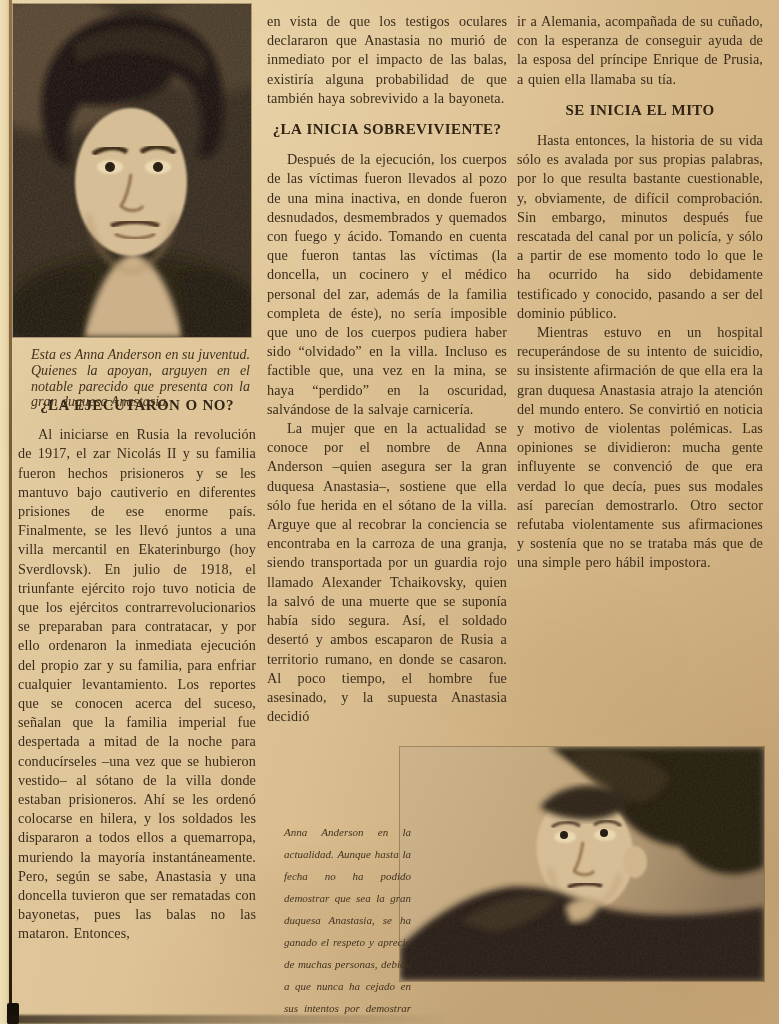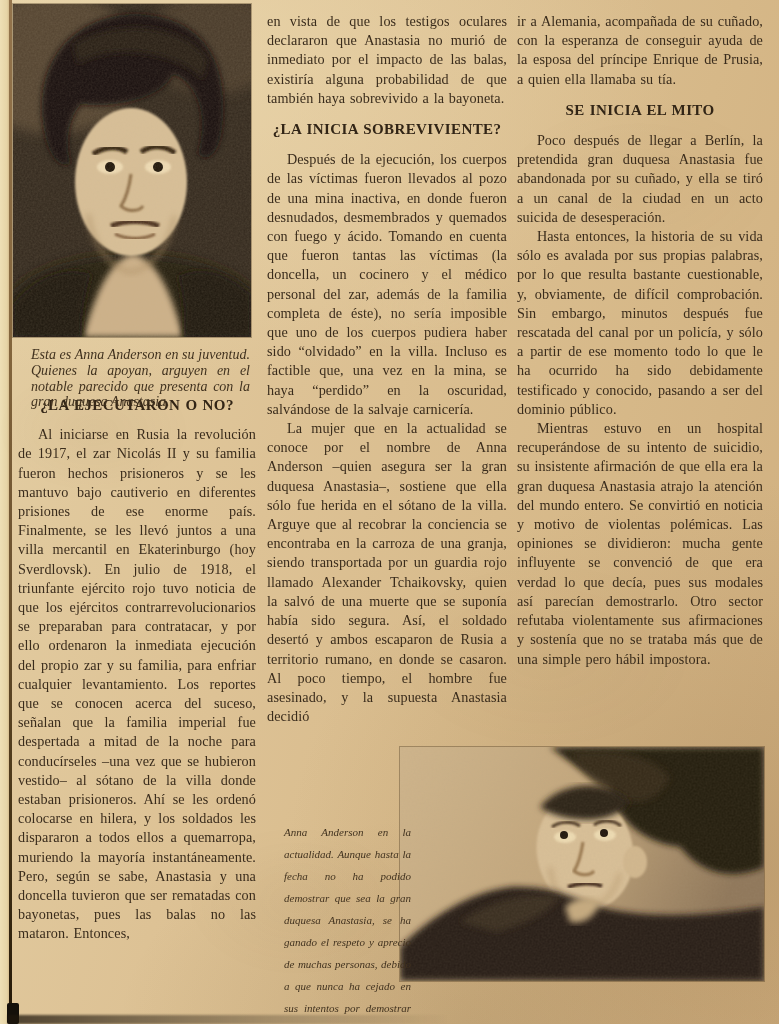--- a/index.html
+++ b/index.html
@@ -126,21 +126,20 @@
   <div class="col col2">
     <p class="noindent">en vista de que los testigos oculares declararon que Anastasia no murió de inmediato por el impacto de las balas, existiría alguna probabilidad de que también haya sobrevivido a la bayoneta.</p>
     <h2 class="head">¿LA INICIA SOBREVIVIENTE?</h2>
     <p>Después de la ejecución, los cuerpos de las víctimas fueron llevados al pozo de una mina inactiva, en donde fueron desnudados, desmembrados y quemados con fuego y ácido. Tomando en cuenta que fueron tantas las víctimas (la doncella, un cocinero y el médico personal del zar, además de la familia completa de éste), no sería imposible que uno de los cuerpos pudiera haber sido “olvidado” en la villa. Incluso es factible que, una vez en la mina, se haya “perdido” en la oscuridad, salvándose de la salvaje carnicería.</p>
     <p>La mujer que en la actualidad se conoce por el nombre de Anna Anderson –quien asegura ser la gran duquesa Anastasia–, sostiene que ella sólo fue herida en el sótano de la villa. Arguye que al recobrar la conciencia se encontraba en la carroza de una granja, siendo transportada por un guardia rojo llamado Alexander Tchaikovsky, quien la salvó de una muerte que se suponía había sido segura. Así, el soldado desertó y ambos escaparon de Rusia a territorio rumano, en donde se casaron. Al poco tiempo, el hombre fue asesinado, y la supuesta Anastasia decidió</p>
   </div>
 
   <div class="col col3">
     <p class="noindent">ir a Alemania, acompañada de su cuñado, con la esperanza de conseguir ayuda de la esposa del príncipe Enrique de Prusia, a quien ella llamaba su tía.</p>
     <h2 class="head">SE INICIA EL MITO</h2>
-    <p>Poco después de llegar a Berlín, la pretendida gran duquesa Anastasia fue abandonada por su cuñado, y ella se tiró a un canal de la ciudad en un acto suicida de desesperación.</p>
     <p>Hasta entonces, la historia de su vida sólo es avalada por sus propias palabras, por lo que resulta bastante cuestionable, y, obviamente, de difícil comprobación. Sin embargo, minutos después fue rescatada del canal por un policía, y sólo a partir de ese momento todo lo que le ha ocurrido ha sido debidamente testificado y conocido, pasando a ser del dominio público.</p>
     <p>Mientras estuvo en un hospital recuperándose de su intento de suicidio, su insistente afirmación de que ella era la gran duquesa Anastasia atrajo la atención del mundo entero. Se convirtió en noticia y motivo de violentas polémicas. Las opiniones se dividieron: mucha gente influyente se convenció de que era verdad lo que decía, pues sus modales así parecían demostrarlo. Otro sector refutaba violentamente sus afirmaciones y sostenía que no se trataba más que de una simple pero hábil impostora.</p>
   </div>
 
   <figure class="photo photo-bottom" style="margin:0">
     <svg viewBox="0 0 364 234" preserveAspectRatio="none">
       <defs>
         <filter id="bb6">
             <feGaussianBlur stdDeviation="6"></feGaussianBlur>
           </filter>

